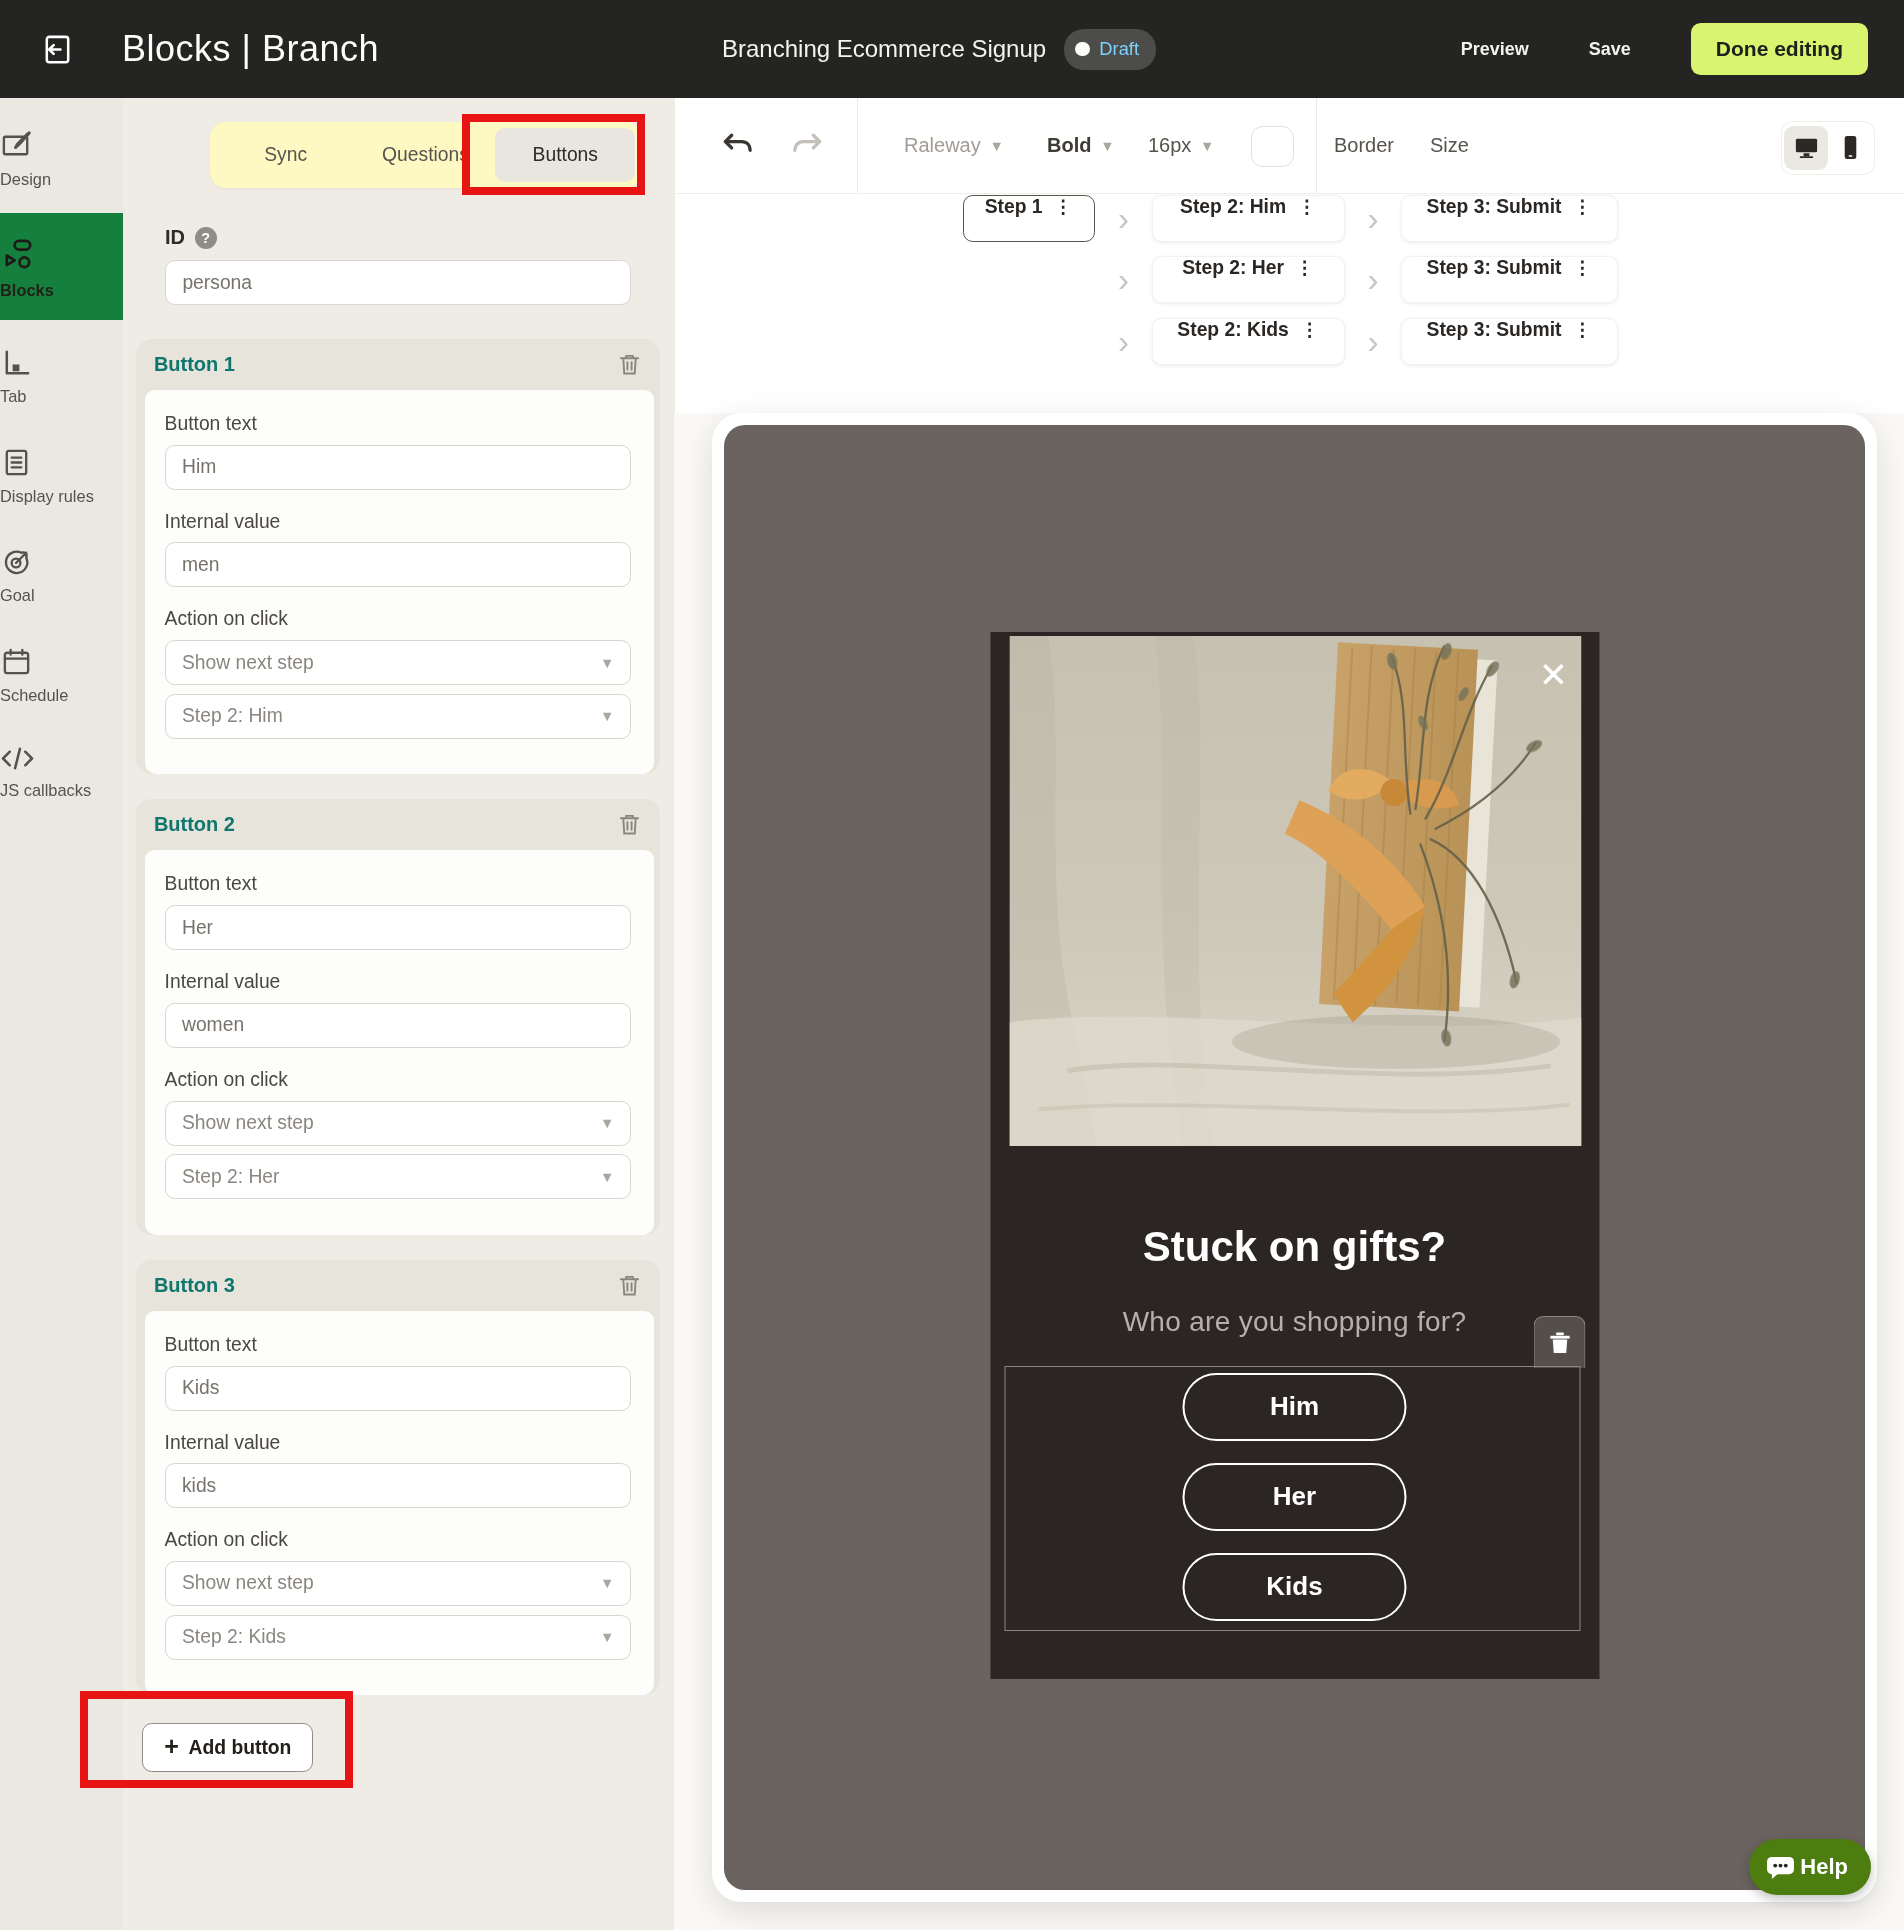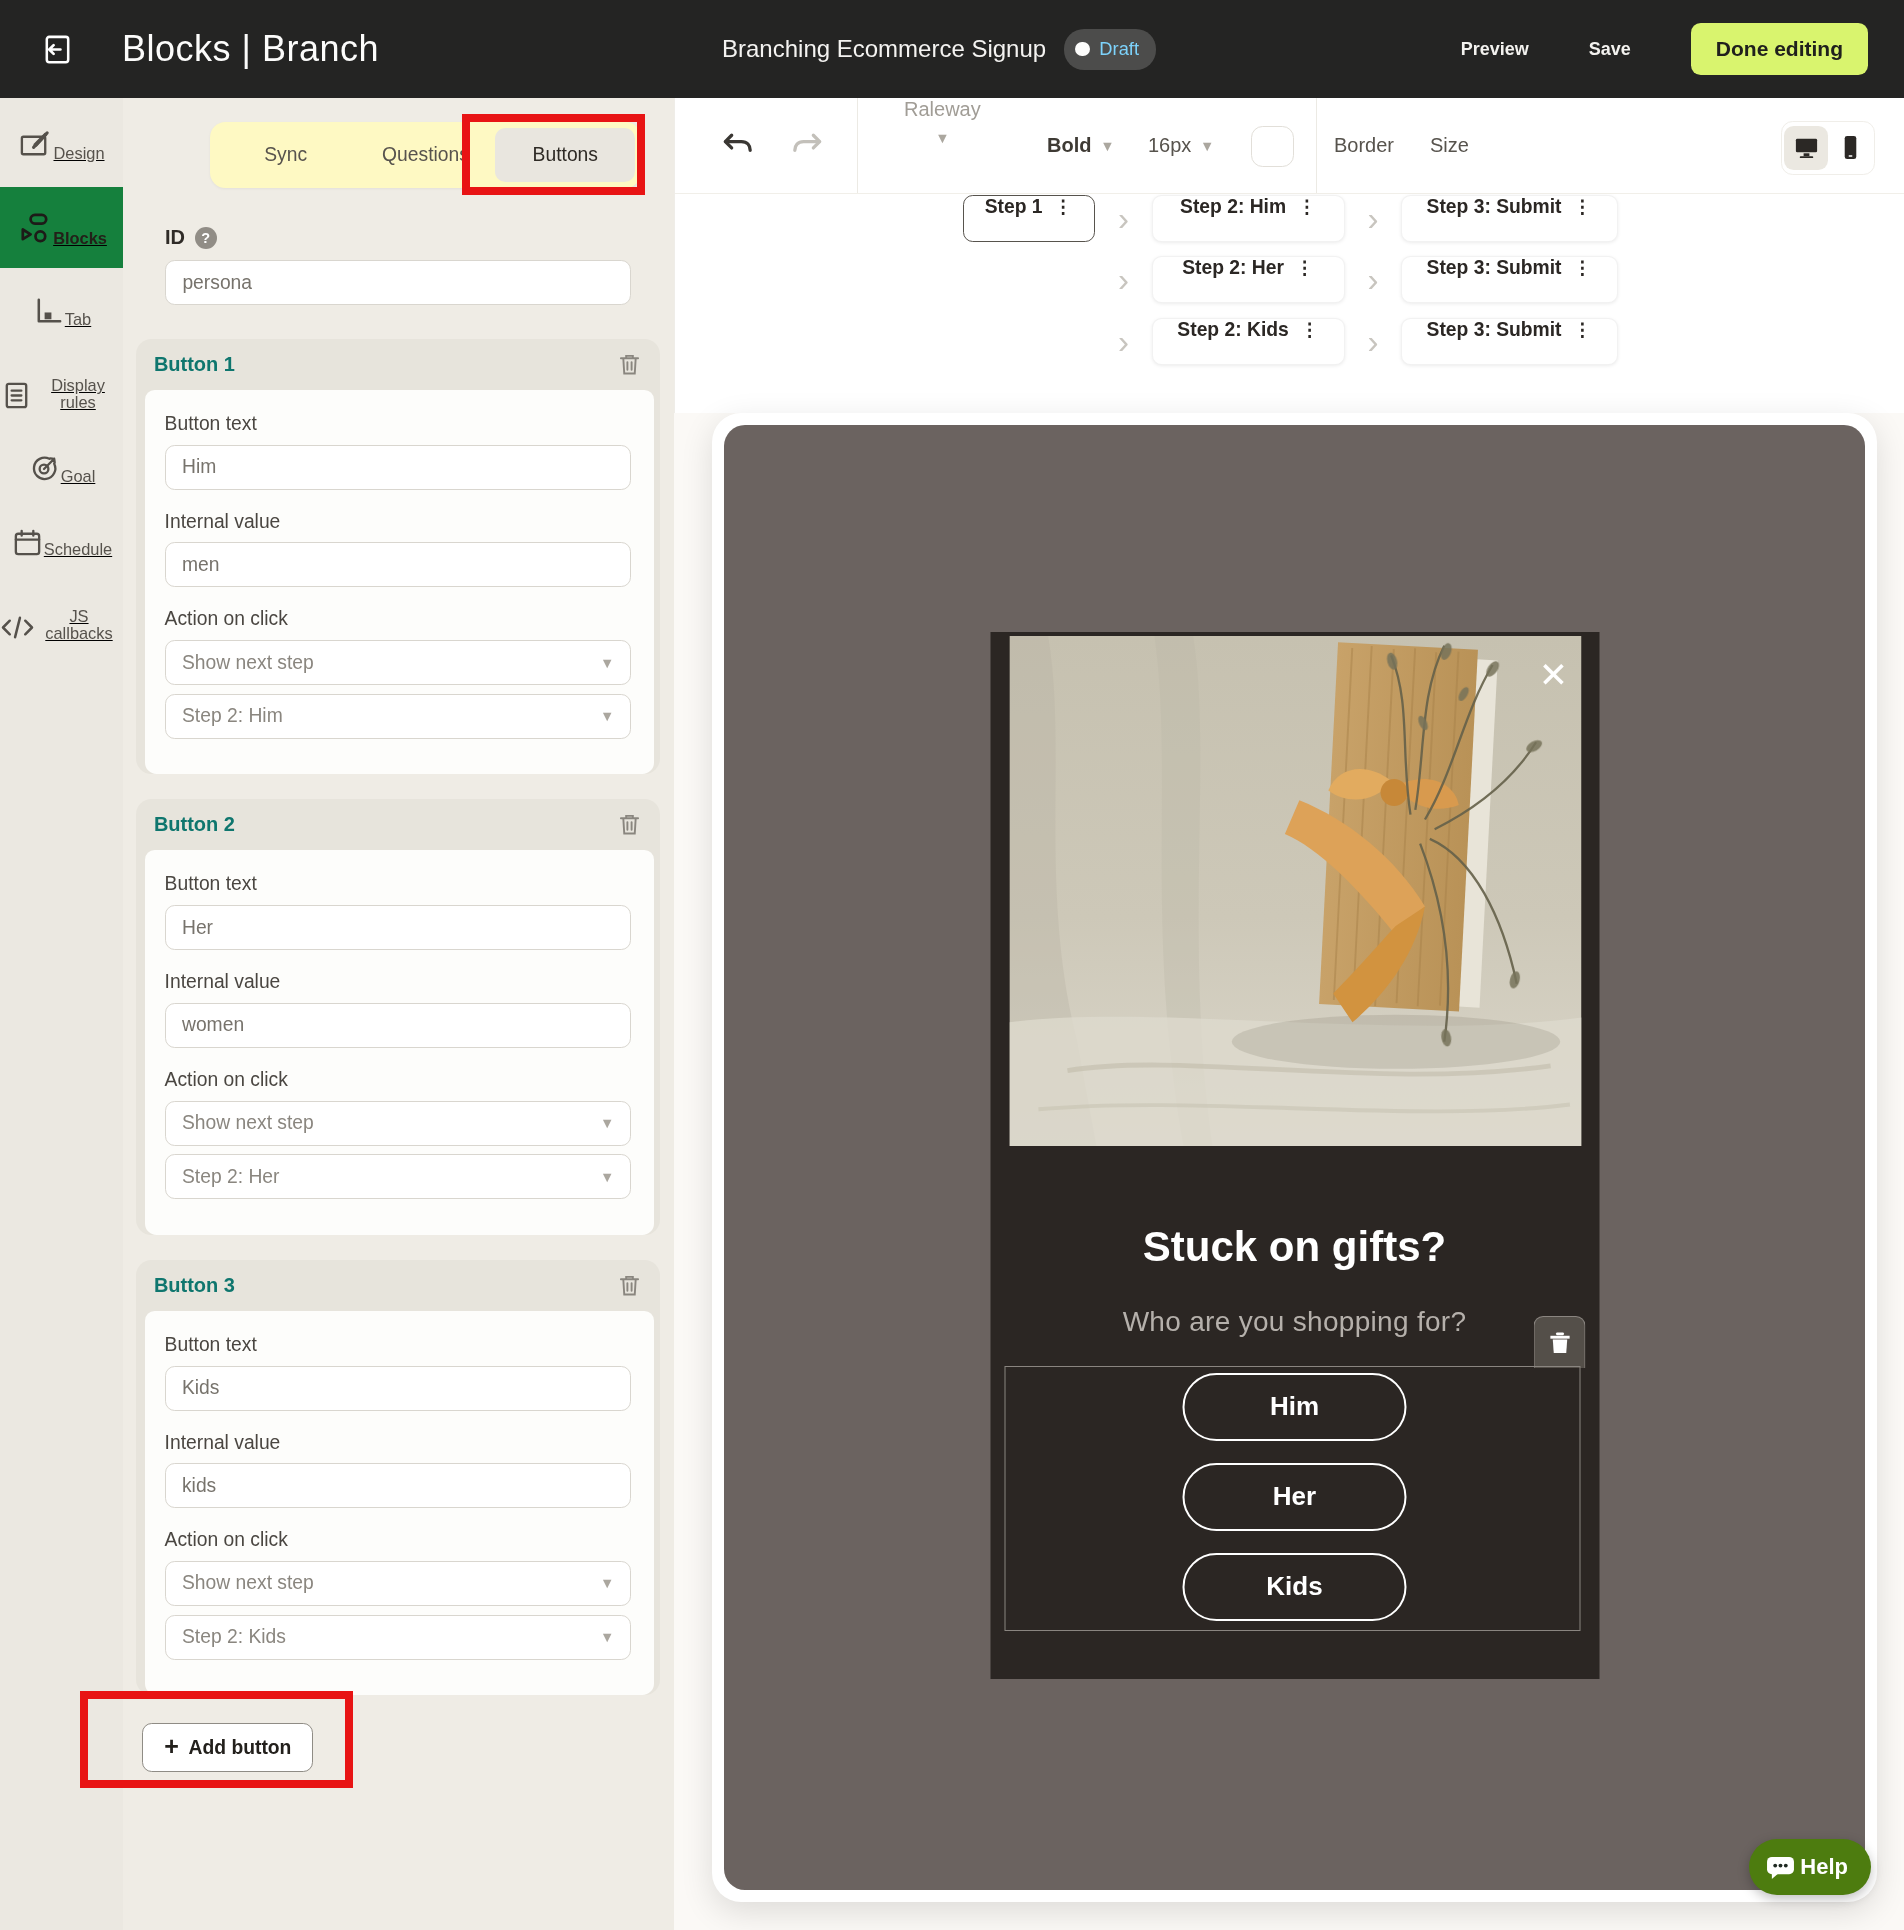--- a/index.html
+++ b/index.html
@@ -22,22 +22,22 @@
   .draft-dot{width:14.5px;height:14.5px;border-radius:50%;background:#fdfdfc;}
   .draft-label{font-size:18.3px;color:#7dd3fc;}
   .topbar-right{margin-left:auto;display:flex;align-items:center;gap:60px;margin-right:37px;}
   .tb-link{font-size:18px;font-weight:700;color:#f3f2ef;cursor:pointer;}
   .done-btn{background:#d9f46e;color:#20201d;font-size:21px;font-weight:700;border-radius:9.7px;
     height:52px;display:flex;align-items:center;padding:0 25px;cursor:pointer;}
 
   
   .rail{position:absolute;left:0;top:98px;bottom:0;width:123px;background:#ebe8e1;z-index:20;
     display:flex;flex-direction:column;align-items:stretch;padding-top:13.5px;}
-  .rail-item{display:flex;flex-direction:row;align-items:flex-end;justify-content:center;
-    padding:15.4px 0 13.5px 0;margin-bottom:11.6px;cursor:pointer;text-decoration:underline;}
+  .rail-item{display:flex;flex-direction:column;align-items:flex-start;justify-content:center;
+    padding:15.4px 0 13.5px 0;margin-bottom:11.6px;cursor:pointer;}
   .rail-item .lbl{margin-top:8.7px;font-size:16.4px;color:#56524c;text-align:center;line-height:1.05;}
   .rail-item.active{background:#15803d;padding:23px 0 21px 0;}
   .rail-item.active .lbl{color:#232019;font-weight:700;}
 
   
   .panel{position:absolute;left:123px;top:98px;bottom:0;width:551px;background:#efece5;z-index:10;}
   .tabs-bar{position:absolute;left:87px;top:24px;width:431px;height:66px;background:#fef9c3;
     border-radius:15.4px;box-shadow:0 1px 2.9px rgba(0,0,0,.05);display:flex;align-items:center;padding:5.8px;box-sizing:border-box;}
   .tab{flex:1;height:100%;display:flex;align-items:center;justify-content:center;
     font-size:19.3px;color:#57534d;border-radius:10.6px;cursor:pointer;}
@@ -68,21 +68,21 @@
   .add-btn .txt{font-size:19.3px;font-weight:700;color:#23201c;}
 
   
   .main{position:absolute;left:674px;top:98px;right:0;bottom:0;background:#fbf9f6;}
   .white-head{position:absolute;left:0;top:0;right:0;height:315px;background:#ffffff;border-left:1px solid #efede8;}
   .toolbar{position:absolute;left:0;top:0;right:0;height:95px;border-bottom:1px solid #f1efe9;}
   .undo{position:absolute;left:43px;top:27px;cursor:pointer;}
   .redo{position:absolute;left:113px;top:27px;cursor:pointer;}
   .tdiv{position:absolute;top:0;width:1px;height:95px;background:#eceae4;}
   .t-item{position:absolute;top:0;height:95px;display:flex;align-items:center;gap:8.7px;cursor:pointer;}
-  .t-font{left:229px;font-size:20px;color:#a19d96;flex-direction:column;}
+  .t-font{left:229px;font-size:20px;color:#a19d96;}
   .t-bold{left:372px;font-size:20px;font-weight:700;color:#3e3a34;}
   .t-size{left:473px;font-size:20px;color:#57534d;}
   .swatch{position:absolute;left:576px;top:28px;width:41px;height:39px;border:1.4px solid #e2dfd9;border-radius:11.6px;background:#fff;cursor:pointer;}
   .t-border{left:659px;font-size:20px;color:#57534d;}
   .t-sizelbl{left:755px;font-size:20px;color:#57534d;}
   .device-group{position:absolute;right:30px;top:23px;height:48px;background:#fff;border:1px solid #f0eee9;
     border-radius:11.6px;display:flex;align-items:center;padding:1.9px;}
   .dev-btn{width:44px;height:44px;display:flex;align-items:center;justify-content:center;border-radius:9.7px;cursor:pointer;}
   .dev-btn.active{background:#ebe8e1;}
 

